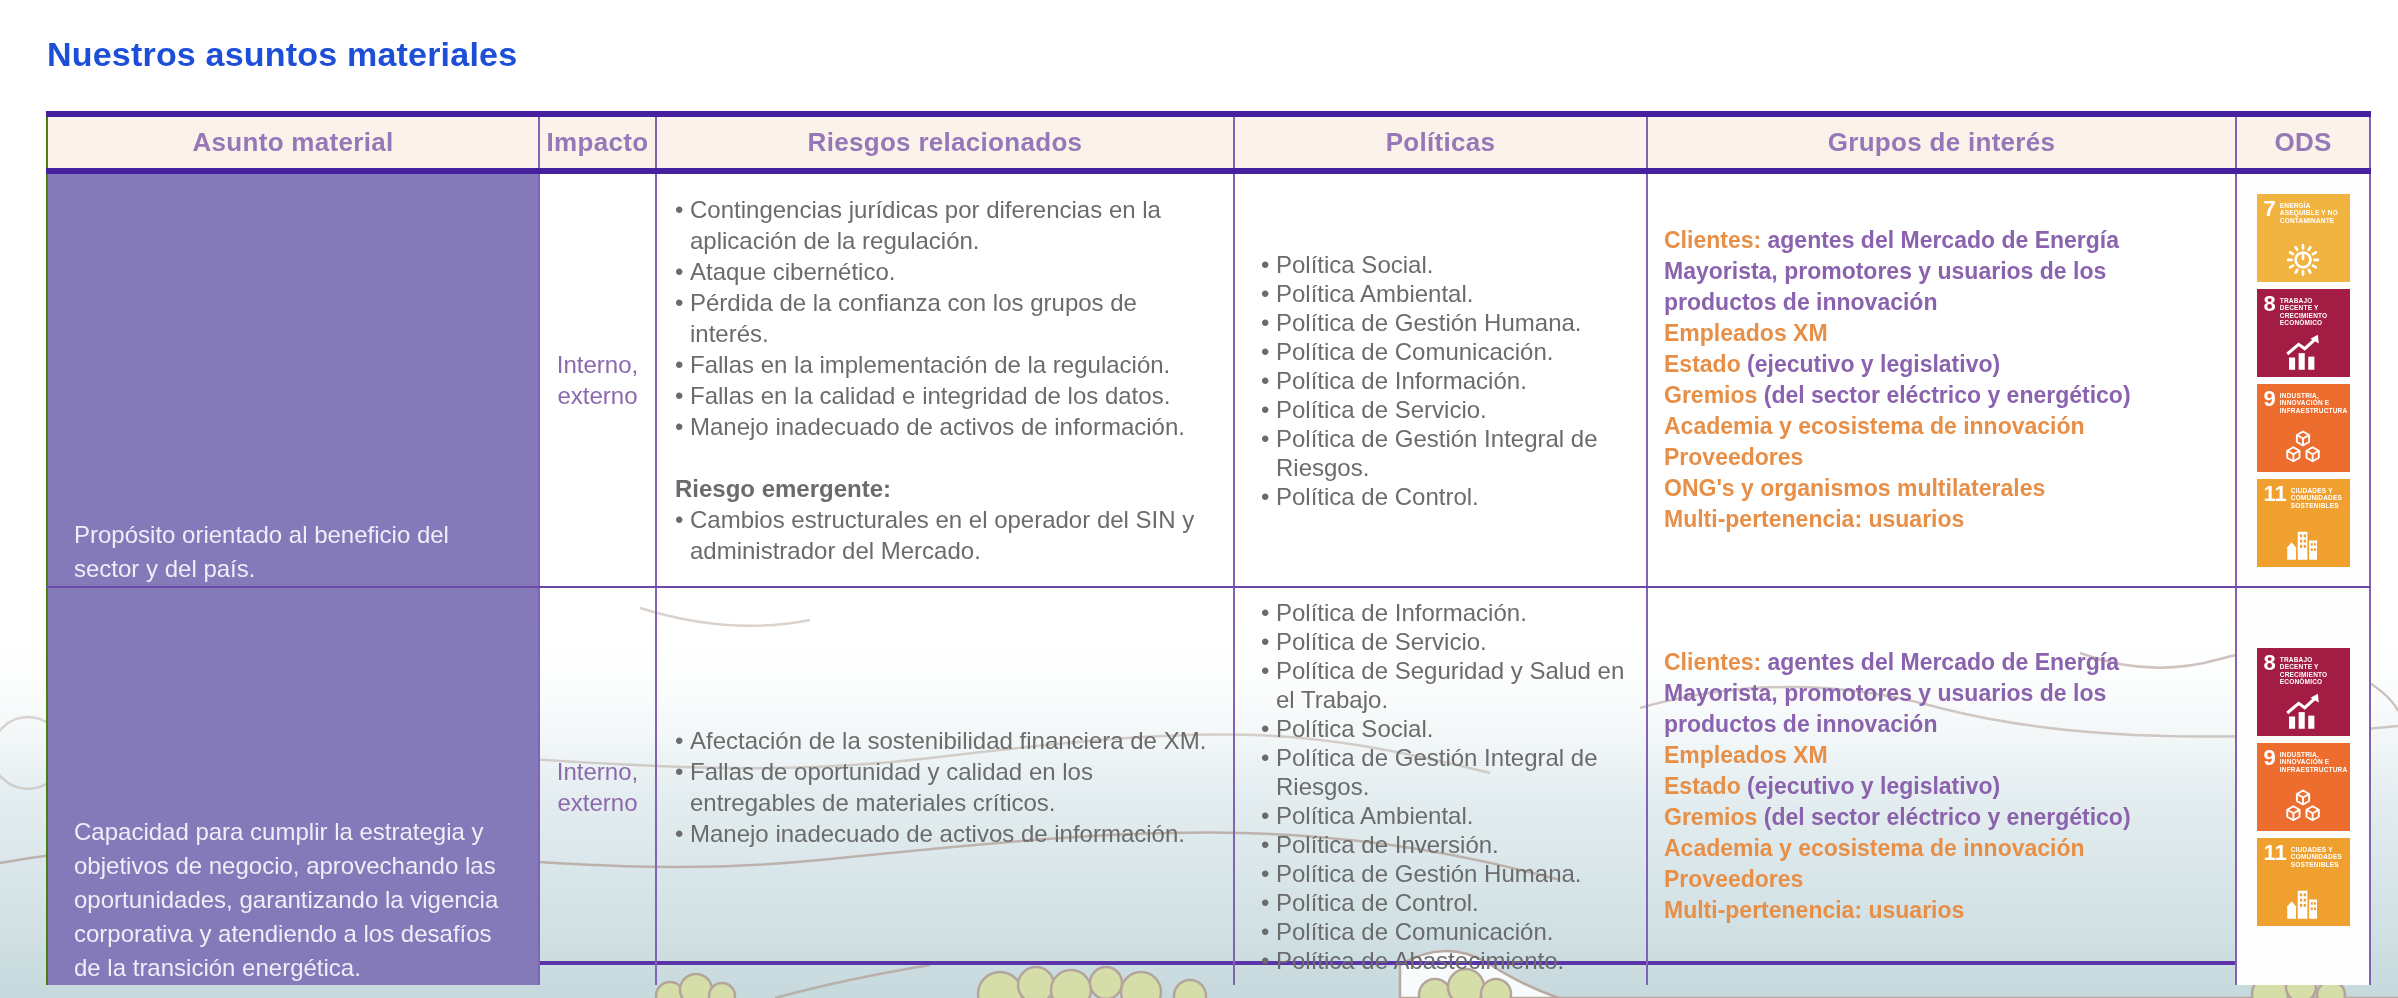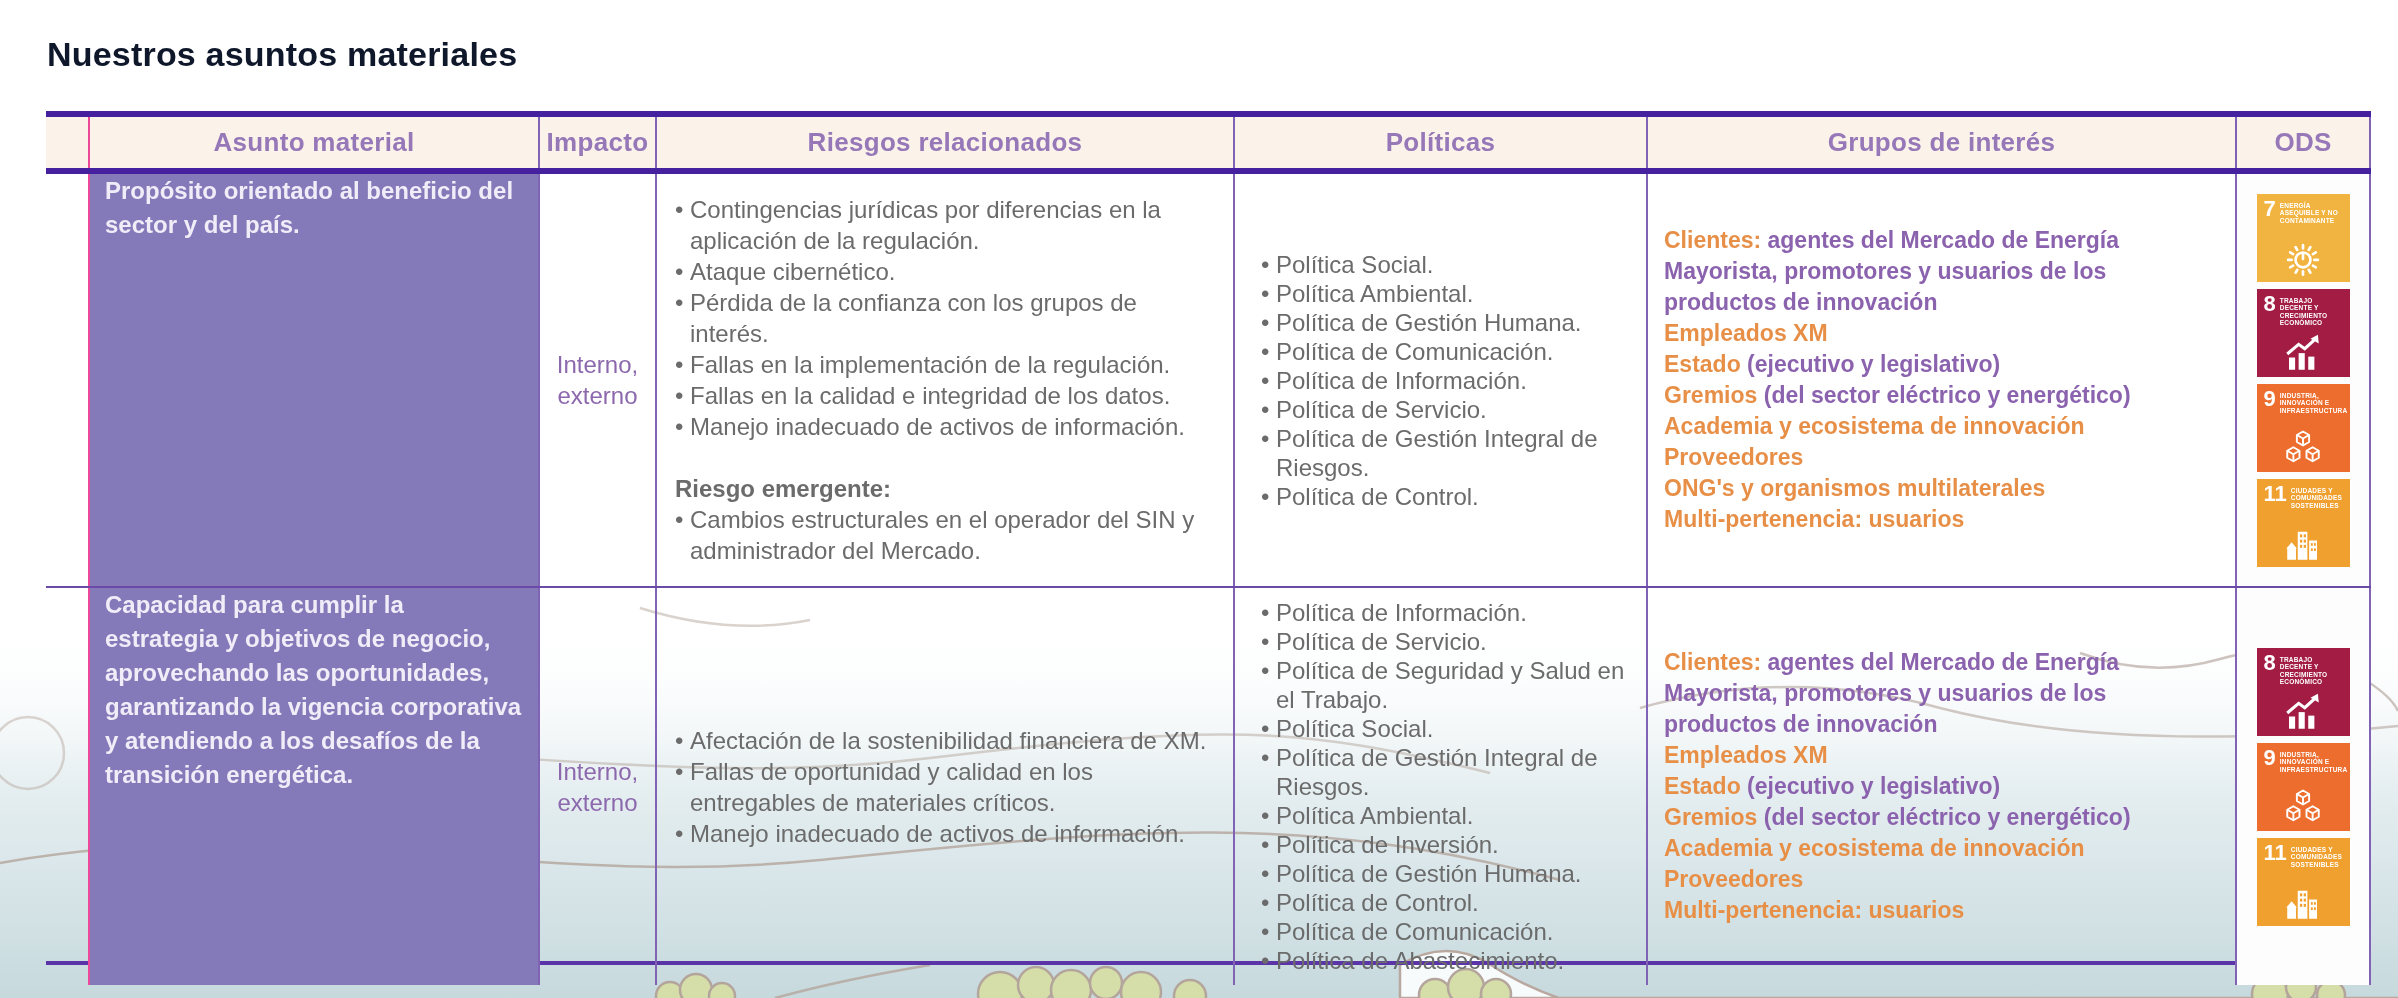--- a/index.html
+++ b/index.html
@@ -7,39 +7,39 @@
     width:2398px;height:998px;overflow:hidden;position:relative;
     background:#ffffff;
     font-family:"Liberation Sans","DejaVu Sans",sans-serif;
     -webkit-font-smoothing:antialiased;
   }
   
   #bg-illustration{position:absolute;left:0;bottom:0;width:2398px;height:440px;z-index:0;}
   
   .page-title{
     position:absolute;left:47px;top:12px;z-index:2;
-    font-size:34px;font-weight:800;color:#0f172a;letter-spacing:.2px;
+    font-size:34px;font-weight:800;color:#1d4ed8;letter-spacing:.2px;
   }
   
   .tbl{
     position:absolute;left:46px;top:111px;width:2325px;z-index:1;
     border-top:6px solid #46219f;border-bottom:4px solid #5b35a8;
   }
   .grid{display:grid;grid-template-columns:494px 117px 578px 413px 589px 134px;}
   .hrow{border-bottom:6px solid #46219f;background:#fbf2ea;}
   .hrow .c{height:51px;display:flex;align-items:center;justify-content:center;
     color:#9678b8;font-weight:800;font-size:26px;letter-spacing:.3px;}
   .r1{height:412px;border-bottom:2px solid #6b49a6;}
   .r2{height:373px;}
   .c{border-right:2px solid #8063b5;box-sizing:border-box;min-width:0;}
-  .c.first{border-left:2px solid #ec4899;margin-left:42px;}
+  .c.first{border-left:2px solid #4d7c0f;}
   
   .asunto-cell{
-    background:#857ab9;color:#f1edf8;font-weight:700;font-size:24px;line-height:34px;
-    display:flex;flex-direction:column;justify-content:flex-start;padding:0 15px;
+    background:#857ab9;color:#f1edf8;font-weight:400;font-size:24px;line-height:34px;
+    display:flex;flex-direction:column;justify-content:flex-end;padding:0 26px;
   }
   .impacto-cell{
     display:flex;align-items:center;justify-content:flex-end;text-align:center;
     color:#8c68ad;font-size:24px;line-height:31px;padding:0 12px;
   }
   .riesgos-cell,.politicas-cell{
     color:#6b6b6b;font-size:24px;display:flex;flex-direction:column;justify-content:center;
     padding:10px 18px;
   }
   .riesgos-cell{line-height:31px;}

